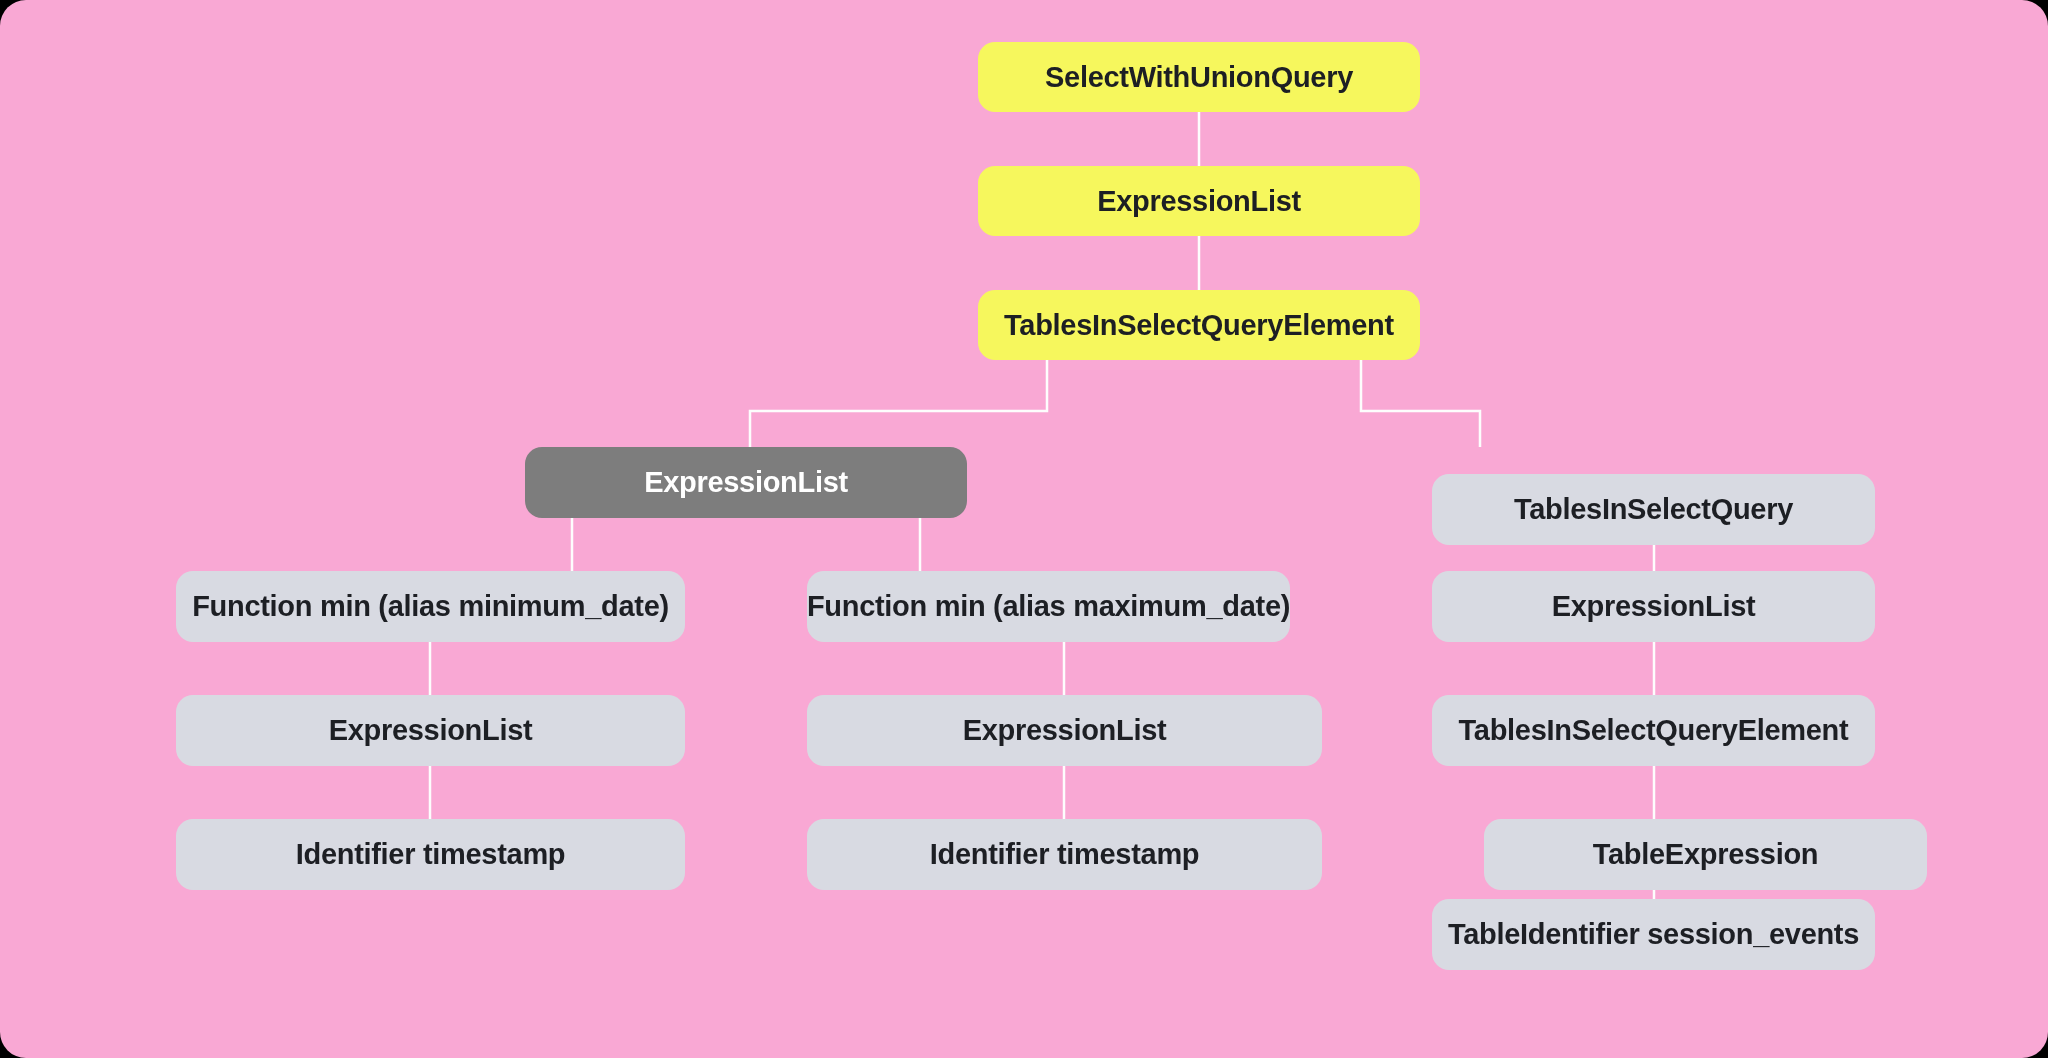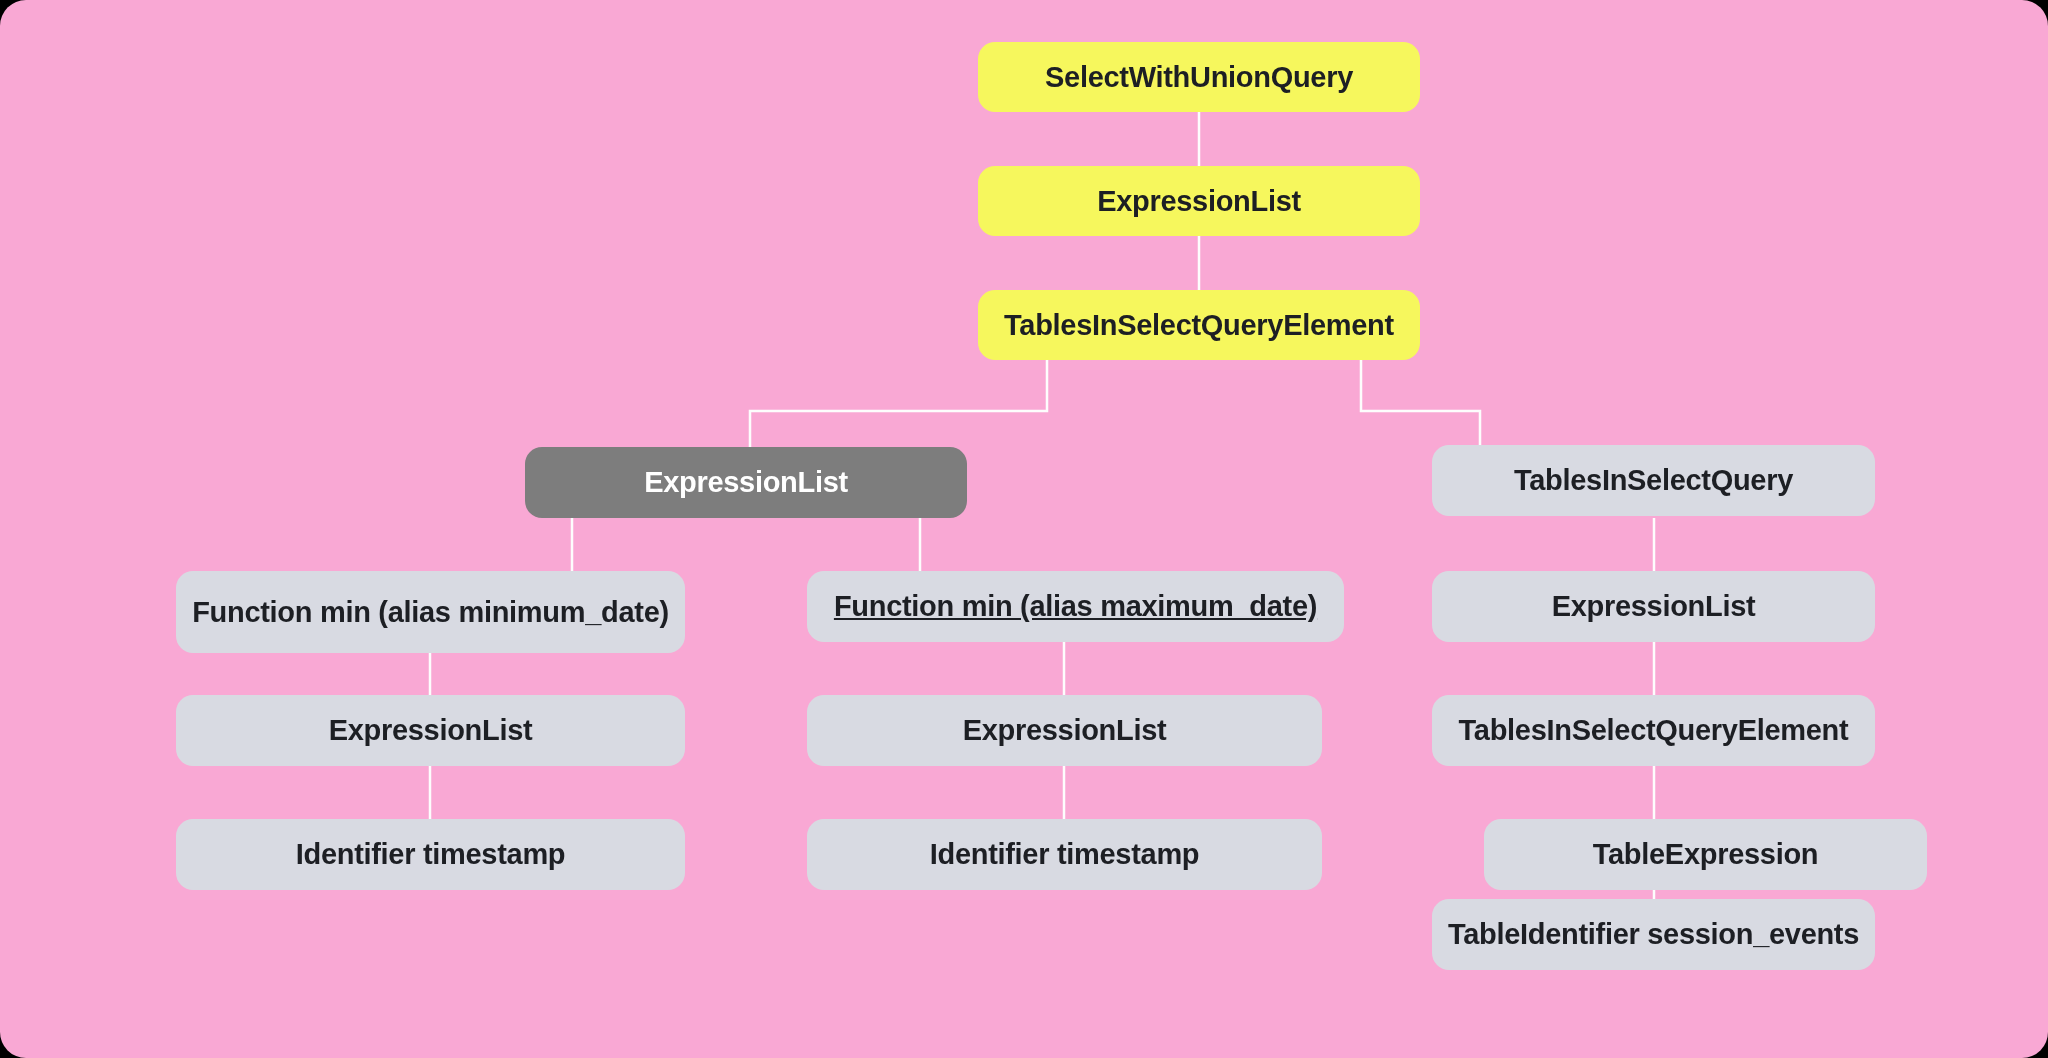--- a/index.html
+++ b/index.html
@@ -44,23 +44,23 @@
   }
   .variant-highlight { background: #f6f75d; }
   .variant-default   { background: #d8dae2; }
   .variant-selected  { background: #7d7d7d; color: #ffffff; }
 
   
   .pos-0  { left: 978px;  top: 42px;  width: 442px; height: 70px; }
   .pos-1  { left: 978px;  top: 166px; width: 442px; height: 70px; }
   .pos-2  { left: 978px;  top: 290px; width: 442px; height: 70px; }
   .pos-3  { left: 525px;  top: 447px; width: 442px; height: 71px; }
-  .pos-4  { left: 1432px; top: 445px; width: 443px; height: 71px; }
-  .pos-5  { left: 176px;  top: 571px; width: 509px; height: 82px; }
-  .pos-6  { left: 807px;  top: 571px; width: 537px; height: 71px; text-decoration: underline; }
+  .pos-4  { left: 1432px; top: 474px; width: 443px; height: 71px; }
+  .pos-5  { left: 176px;  top: 571px; width: 509px; height: 71px; }
+  .pos-6  { left: 807px;  top: 571px; width: 483px; height: 71px; }
   .pos-7  { left: 1432px; top: 571px; width: 443px; height: 71px; }
   .pos-8  { left: 176px;  top: 695px; width: 509px; height: 71px; }
   .pos-9  { left: 807px;  top: 695px; width: 515px; height: 71px; }
   .pos-10 { left: 1432px; top: 695px; width: 443px; height: 71px; }
   .pos-11 { left: 176px;  top: 819px; width: 509px; height: 71px; }
   .pos-12 { left: 807px;  top: 819px; width: 515px; height: 71px; }
   .pos-13 { left: 1484px; top: 819px; width: 443px; height: 71px; }
   .pos-14 { left: 1432px; top: 899px; width: 443px; height: 71px; }
 </style>
 </head>

